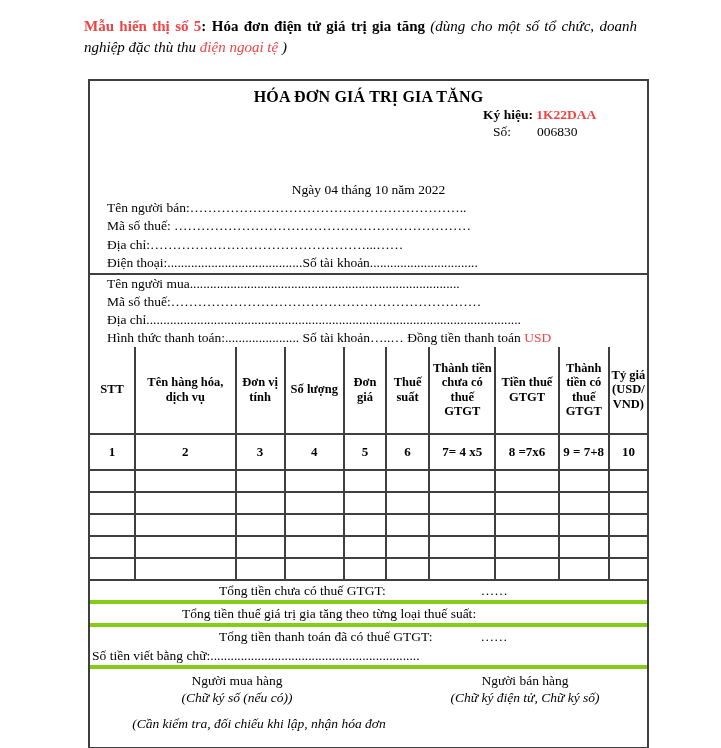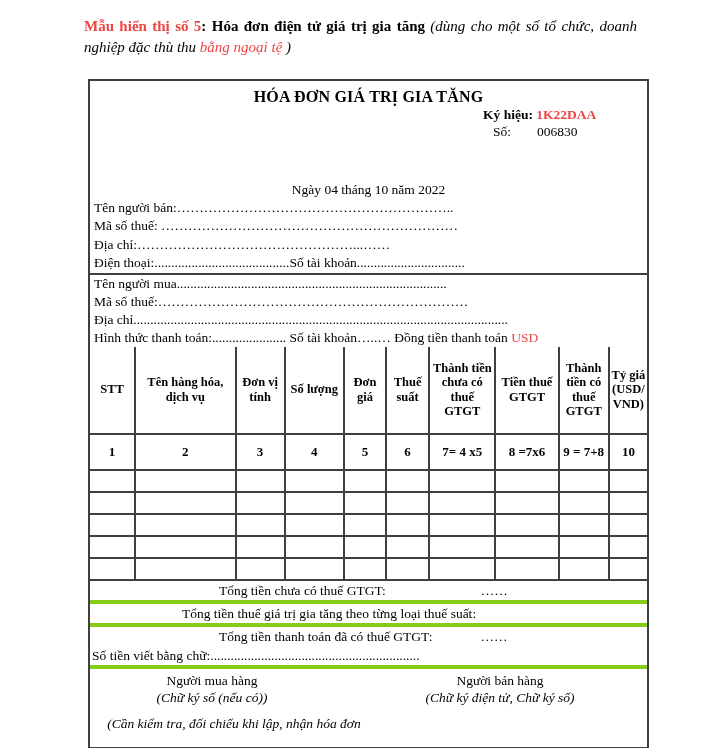--- a/index.html
+++ b/index.html
@@ -16,53 +16,53 @@
   .invoice { width:557px; margin:21px 0 0 88px; border:2px solid #3f3f3f;
              font-size:13.5px; }
 
   .sec-top { border-bottom:2px solid #3f3f3f; padding-top:6px; }
   .inv-title { text-align:center; font-weight:bold; font-size:16px;
                line-height:19px; letter-spacing:.2px; }
   .symbol-line { margin-left:393px; line-height:17px; white-space:nowrap;font-weight:bold; }
   .number-line { margin-left:403px; line-height:17px; white-space:nowrap; }
   .number-line .num-val { margin-left:26px; }
   .date-line { text-align:center; line-height:18px;margin-top:41px; }
-  .party-line { line-height:18.4px; padding-left:4px; white-space:nowrap; overflow:hidden; }
+  .party-line { line-height:18.4px; padding-left:17px; white-space:nowrap; overflow:hidden; }
   .sec-buyer .party-line { line-height:18px; }
 
   table.items { border-collapse:collapse; table-layout:fixed; width:100%; }
   .items th, .items td { border:2px solid #3f3f3f; text-align:center;
                          vertical-align:middle; padding:0; }
   .items th:first-child, .items td:first-child { border-left:none;margin-left:25px; }
   .items th:last-child,  .items td:last-child  { border-right:none; }
   .items .head-row th { border-top:none; font-size:12.5px; font-weight:bold;
                         line-height:14.5px; height:86px; padding:0 1px; }
   .items .formula-row td { height:34px; font-weight:bold; font-size:13px; line-height:15px; }
   .items .empty-row td { height:20px; }
 
   .total-row { border-bottom:4px solid #84cc16; line-height:19px; white-space:nowrap; }
   .t-indent1 { margin-left:129px; }
   .t-gap1 { margin-left:95px; }
   .t-indent2 { margin-left:92px; }
   .t-gap3 { margin-left:48px; }
   .grand .words { padding-left:2px; line-height:19px; overflow:hidden; white-space:nowrap; }
 
-  .sig-section { padding-top:3px; height:75px; }
+  .sig-section { padding-top:3px; height:75px;margin-left:25px; }
   .sig-cols { display:flex; line-height:17.5px; }
   .sig-col { width:232px; text-align:center; }
   .sig-col.left { margin-left:6px; }
   .sig-col.right { margin-left:56px; }
   .sig-note { font-style:italic; }
   .footnote { width:288px; text-align:center; font-style:italic;
               line-height:16px; margin-top:9px; }
 </style>
 </head>
 <body>
 
-<p class="heading"><span class="red">Mẫu hiển thị số 5</span><span>: </span><span>Hóa đơn điện tử giá trị gia tăng </span><span class="it">(dùng cho một số tổ chức, doanh nghiệp đặc thù thu </span><span class="it red">bằng ngoại tệ</span><span class="it"> )</span></p>
+<p class="heading"><span class="red">Mẫu hiển thị số 5</span><span>: </span><span>Hóa đơn điện tử giá trị gia tăng </span><span class="it">(dùng cho một số tổ chức, doanh nghiệp đặc thù thu </span><span class="it red">điện ngoại tệ</span><span class="it"> )</span></p>
 
 <div class="invoice">
 
   <div class="sec-top">
     <div class="inv-title">HÓA ĐƠN GIÁ TRỊ GIA TĂNG</div>
     <div class="symbol-line"><span>Ký hiệu: </span><span class="red">1K22DAA</span></div>
     <div class="number-line"><span>Số:</span><span class="num-val">006830</span></div>
     <div class="date-line">Ngày 04 tháng 10 năm 2022</div>
     <div class="party-line">Tên người bán:……………………………………………………..</div>
     <div class="party-line">Mã số thuế: …………………………………………………………</div>

